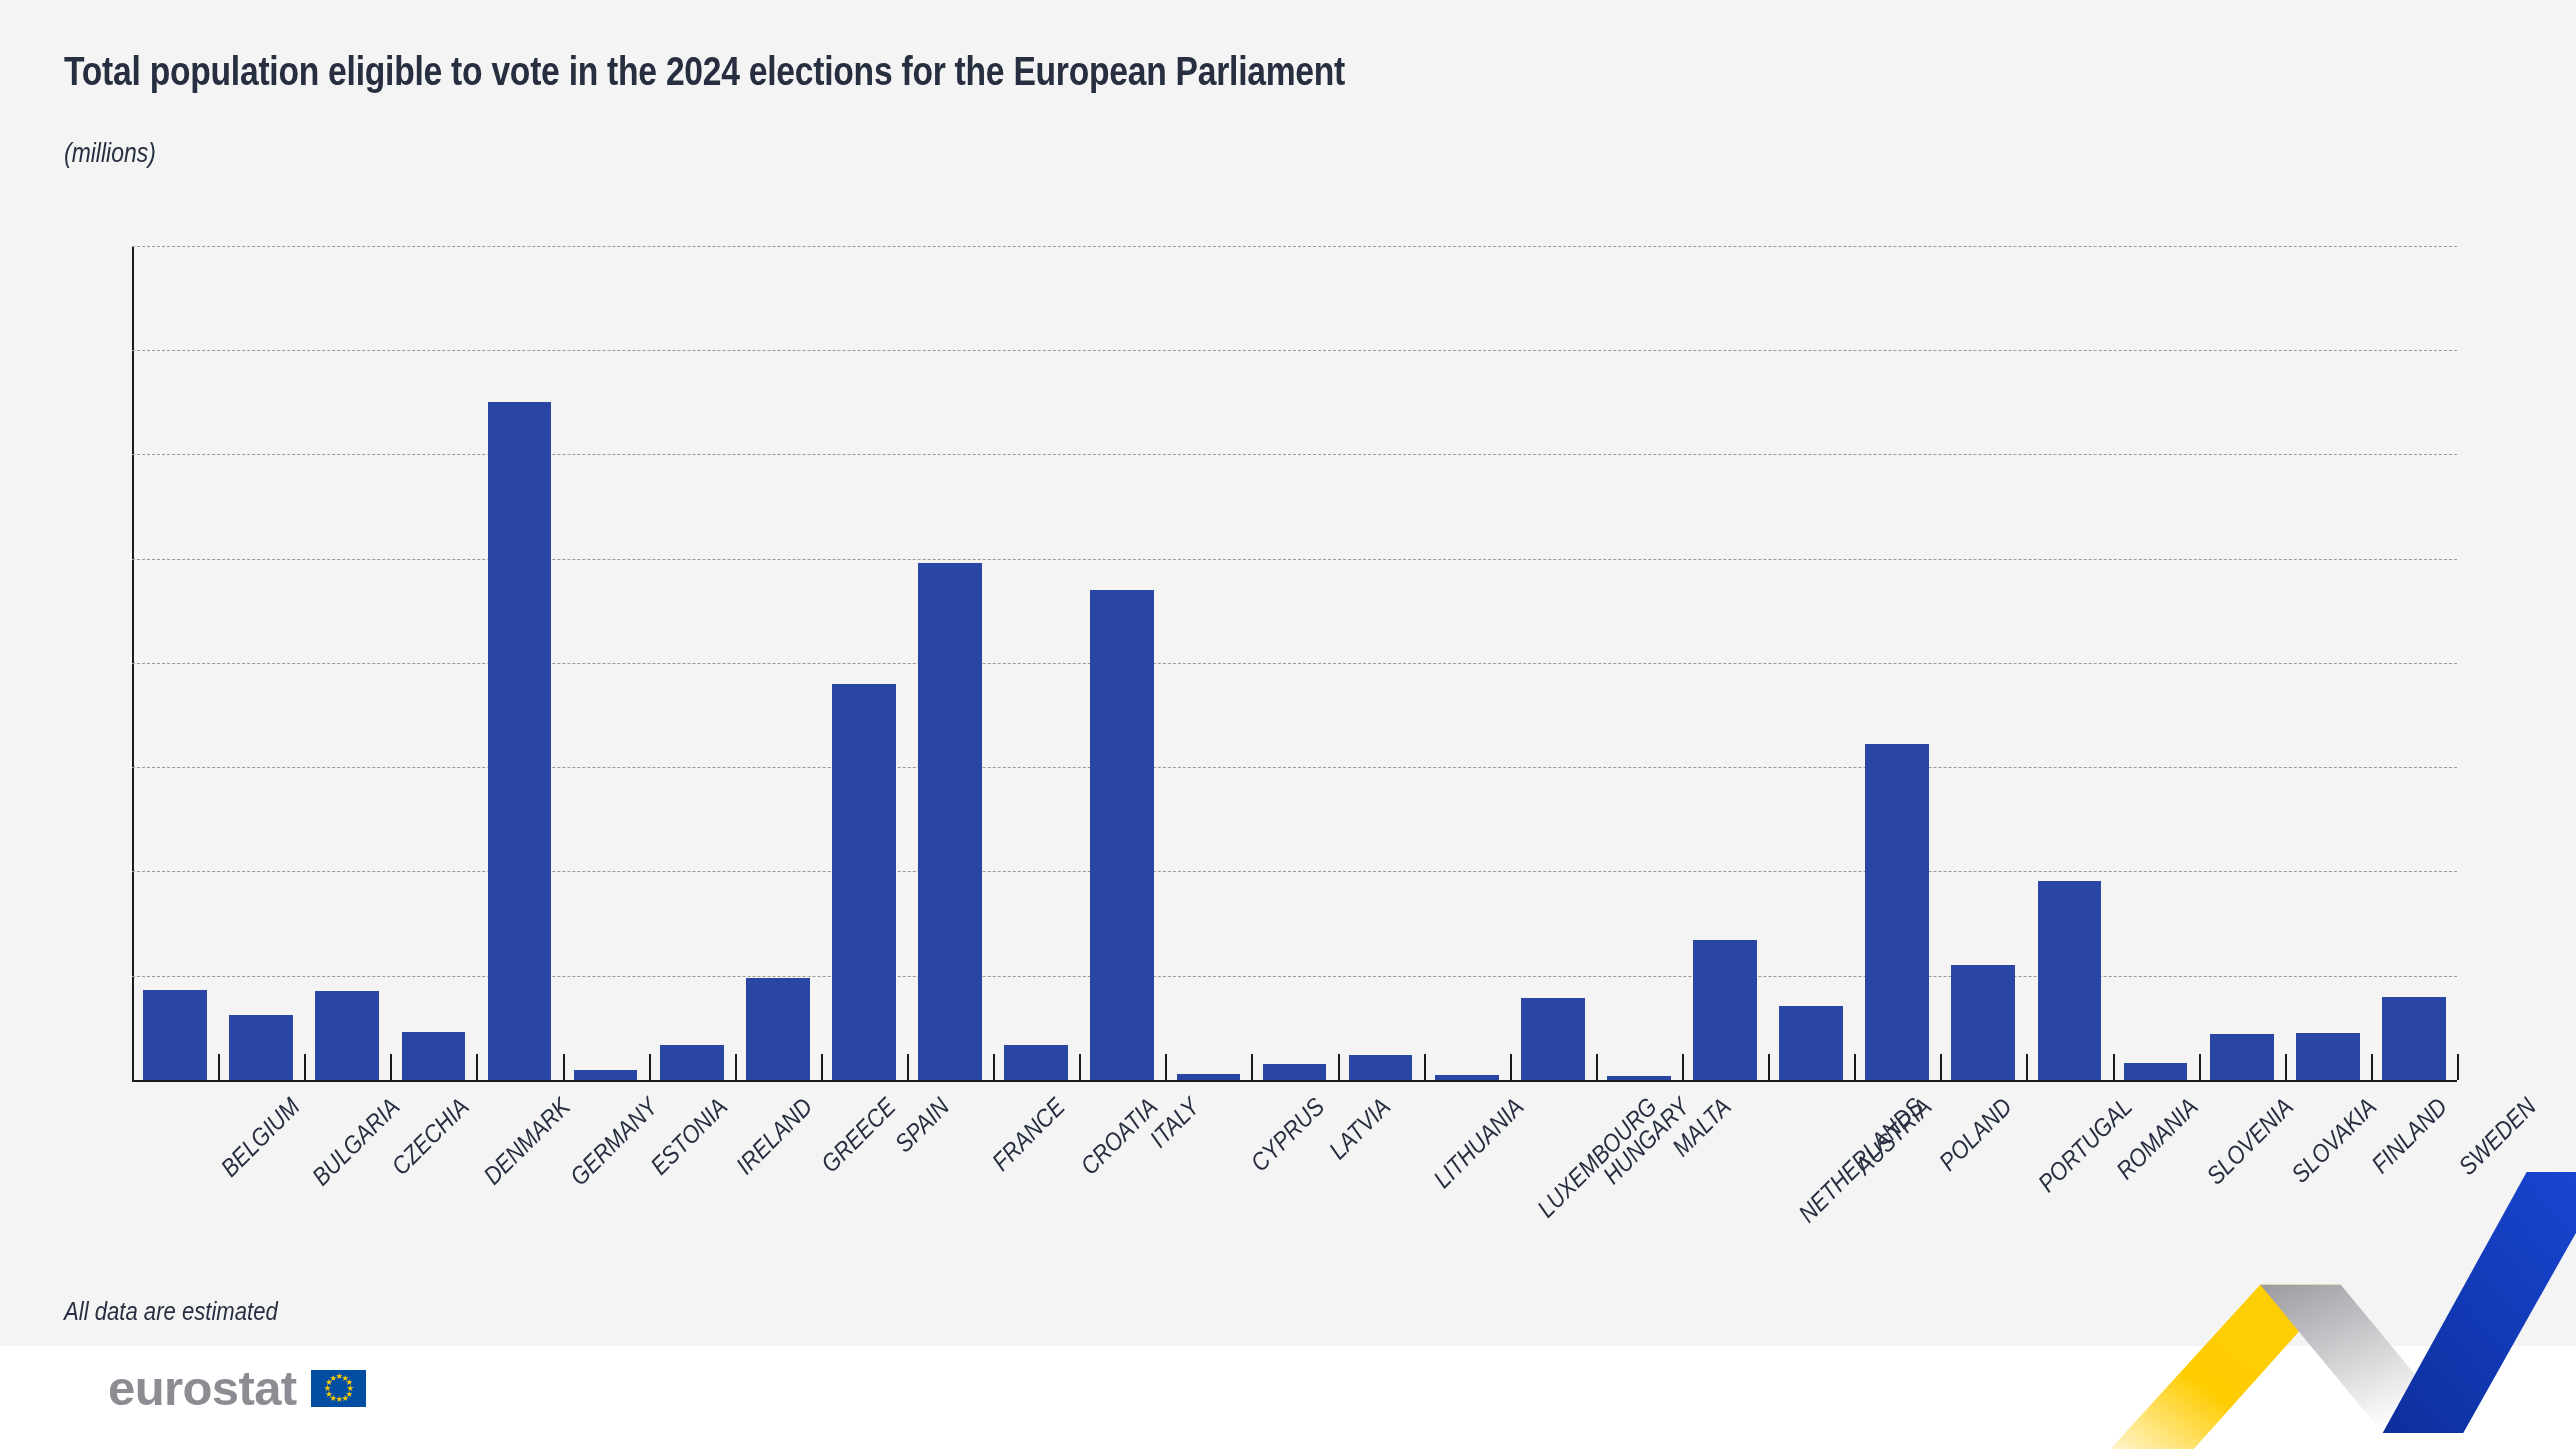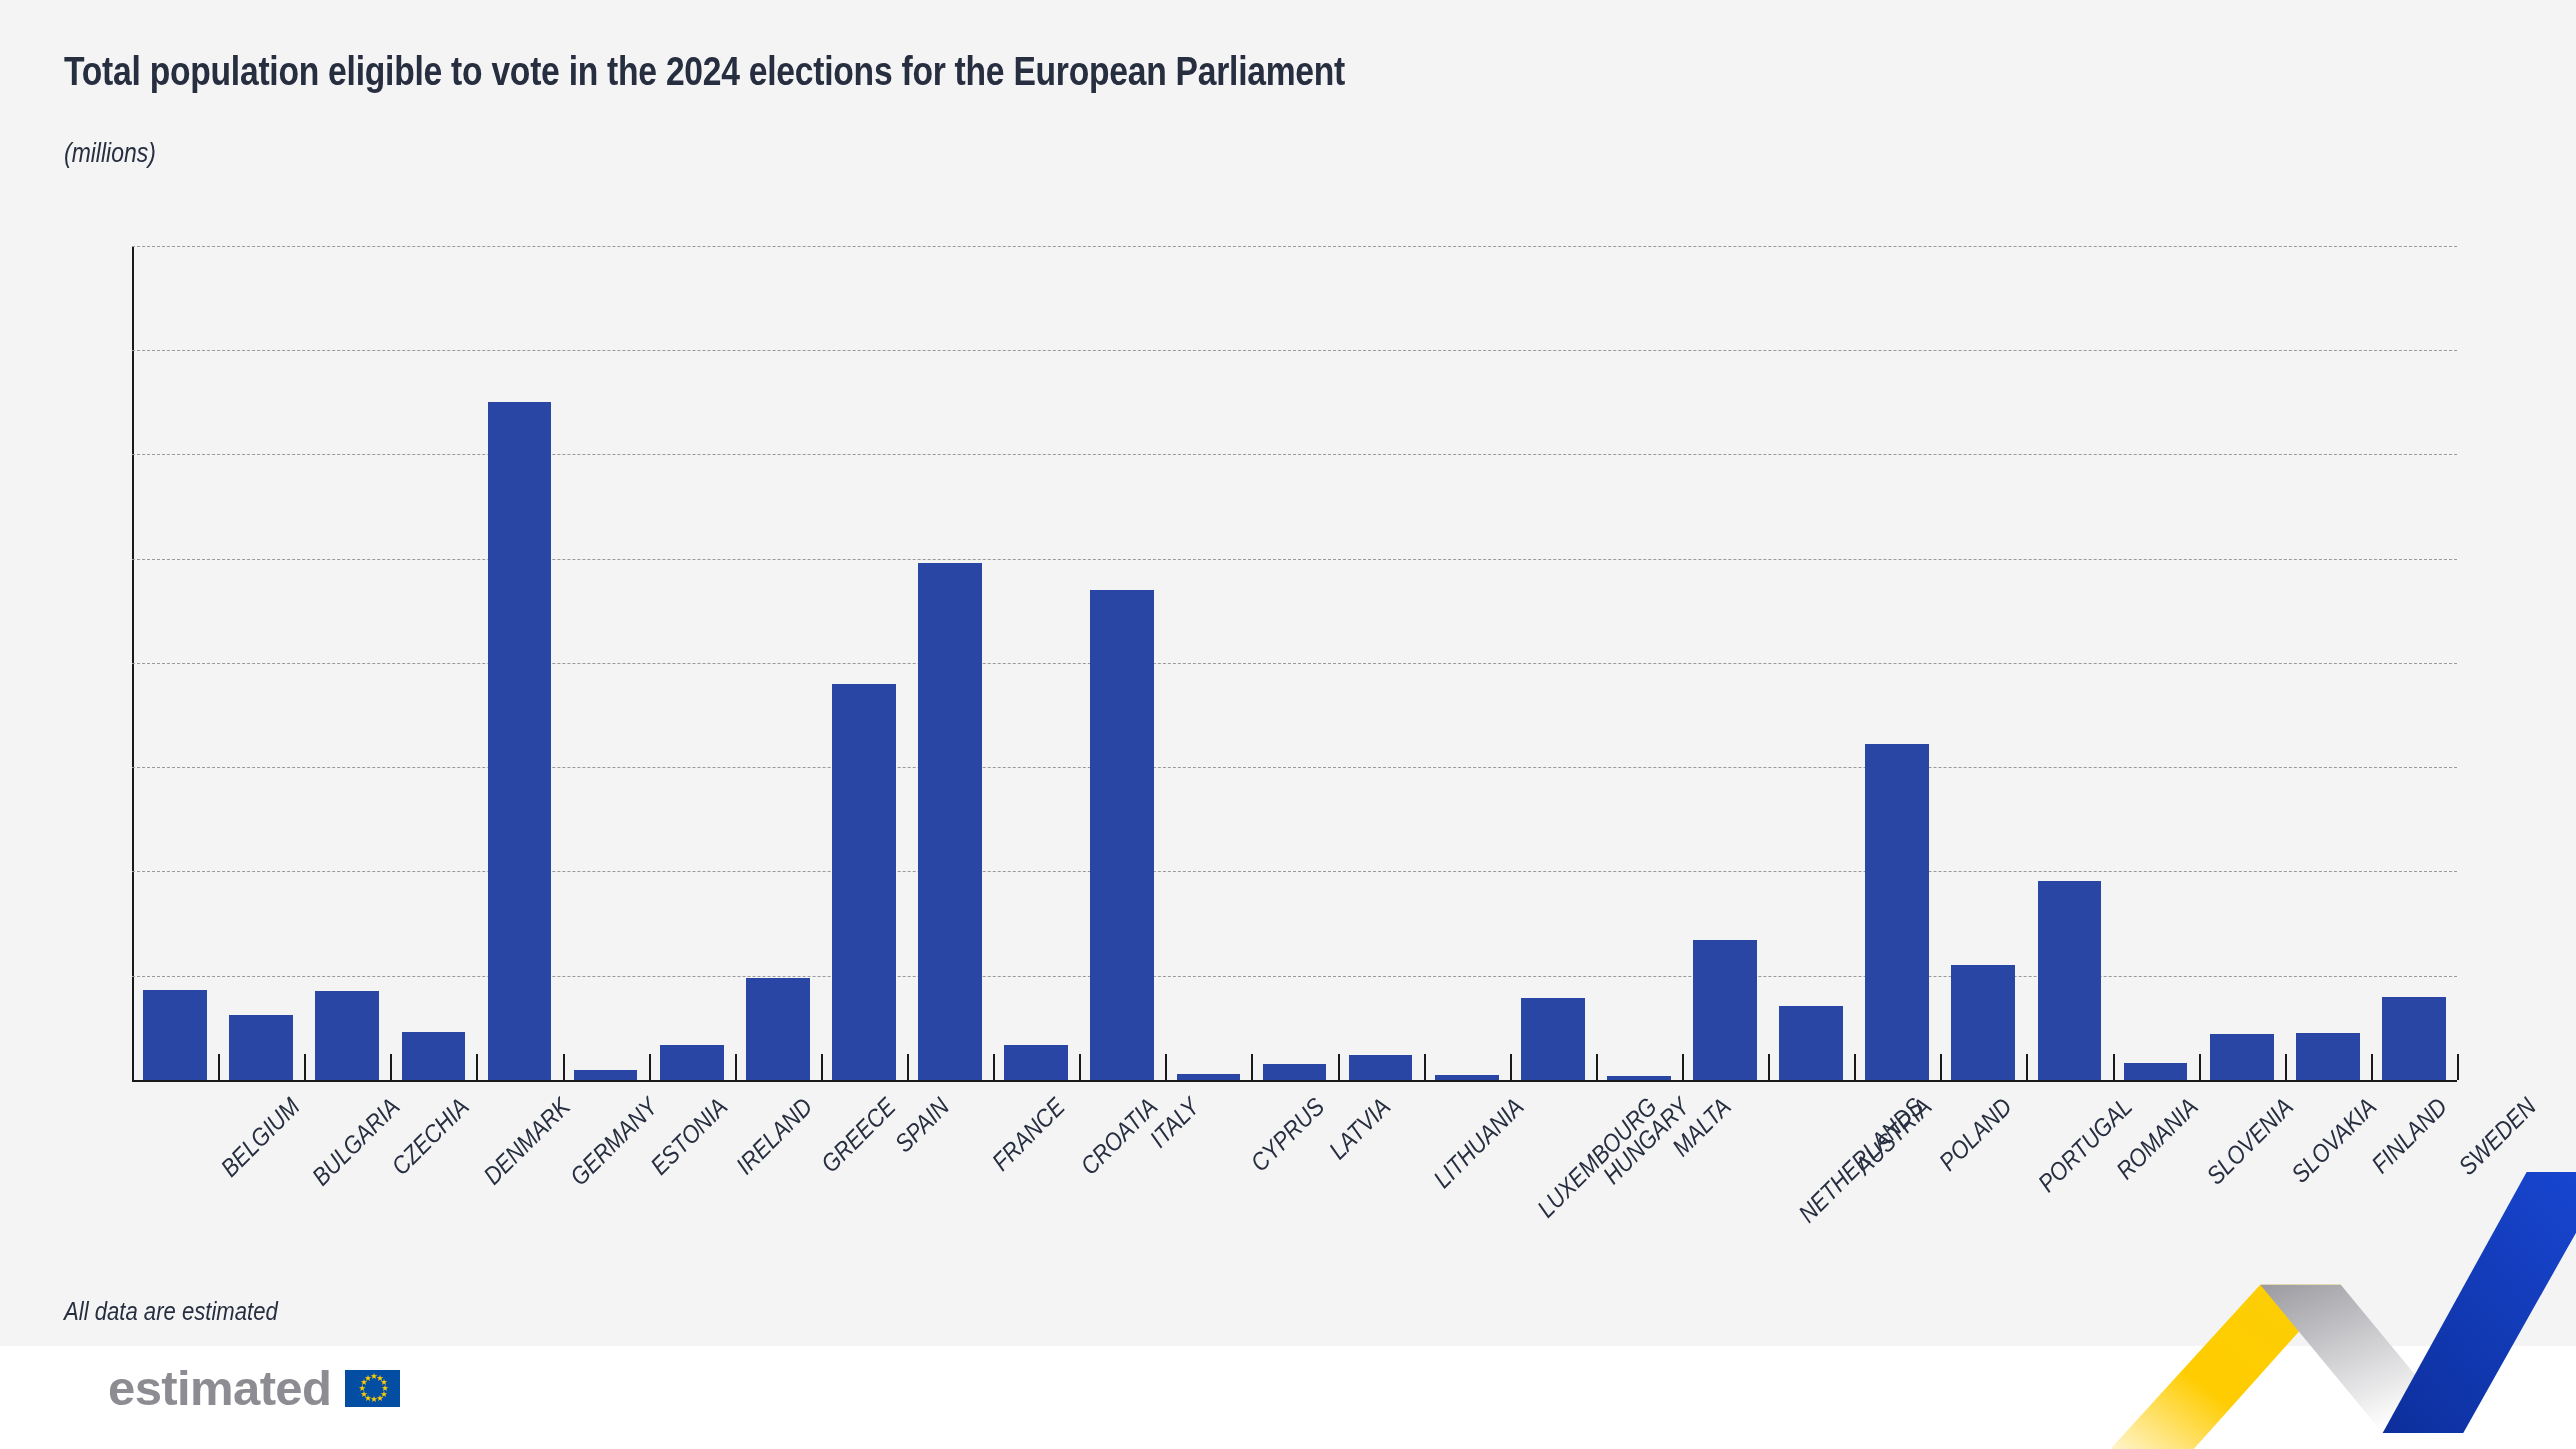--- a/index.html
+++ b/index.html
@@ -412,21 +412,21 @@
         <div class="xlabel"><span class="xlabel-inner">FINLAND</span></div>
       </div>
       <div class="xlabel-slot">
         <div class="xlabel"><span class="xlabel-inner">SWEDEN</span></div>
       </div>
     </div>
 
   <div id="footnote">All data are estimated</div>
 
   <div id="logo">
-    <div id="logo-word">estimated</div>
+    <div id="logo-word">eurostat</div>
     <div id="eu-flag">
         <div class="eu-star" style="left: 25px; top: 4.2px;">★</div>
         <div class="eu-star" style="left: 31px; top: 5.7px;">★</div>
         <div class="eu-star" style="left: 35px; top: 10px;">★</div>
         <div class="eu-star" style="left: 36px; top: 16px;">★</div>
         <div class="eu-star" style="left: 35px; top: 21.6px;">★</div>
         <div class="eu-star" style="left: 31px; top: 26px;">★</div>
         <div class="eu-star" style="left: 25px; top: 27px;">★</div>
         <div class="eu-star" style="left: 19px; top: 26px;">★</div>
         <div class="eu-star" style="left: 14.8px; top: 21.6px;">★</div>

